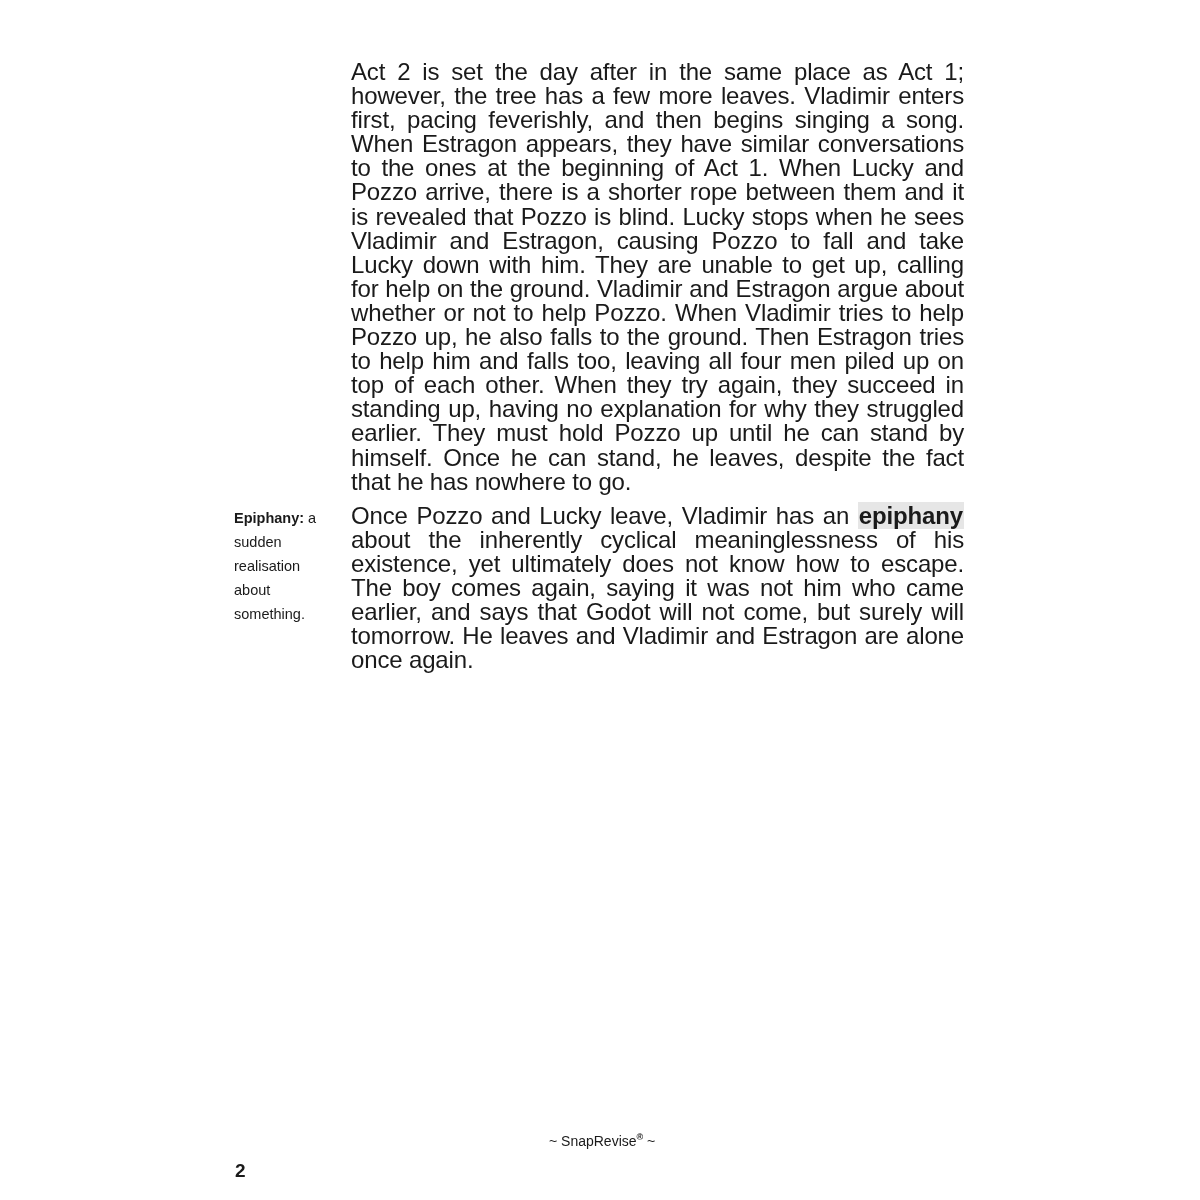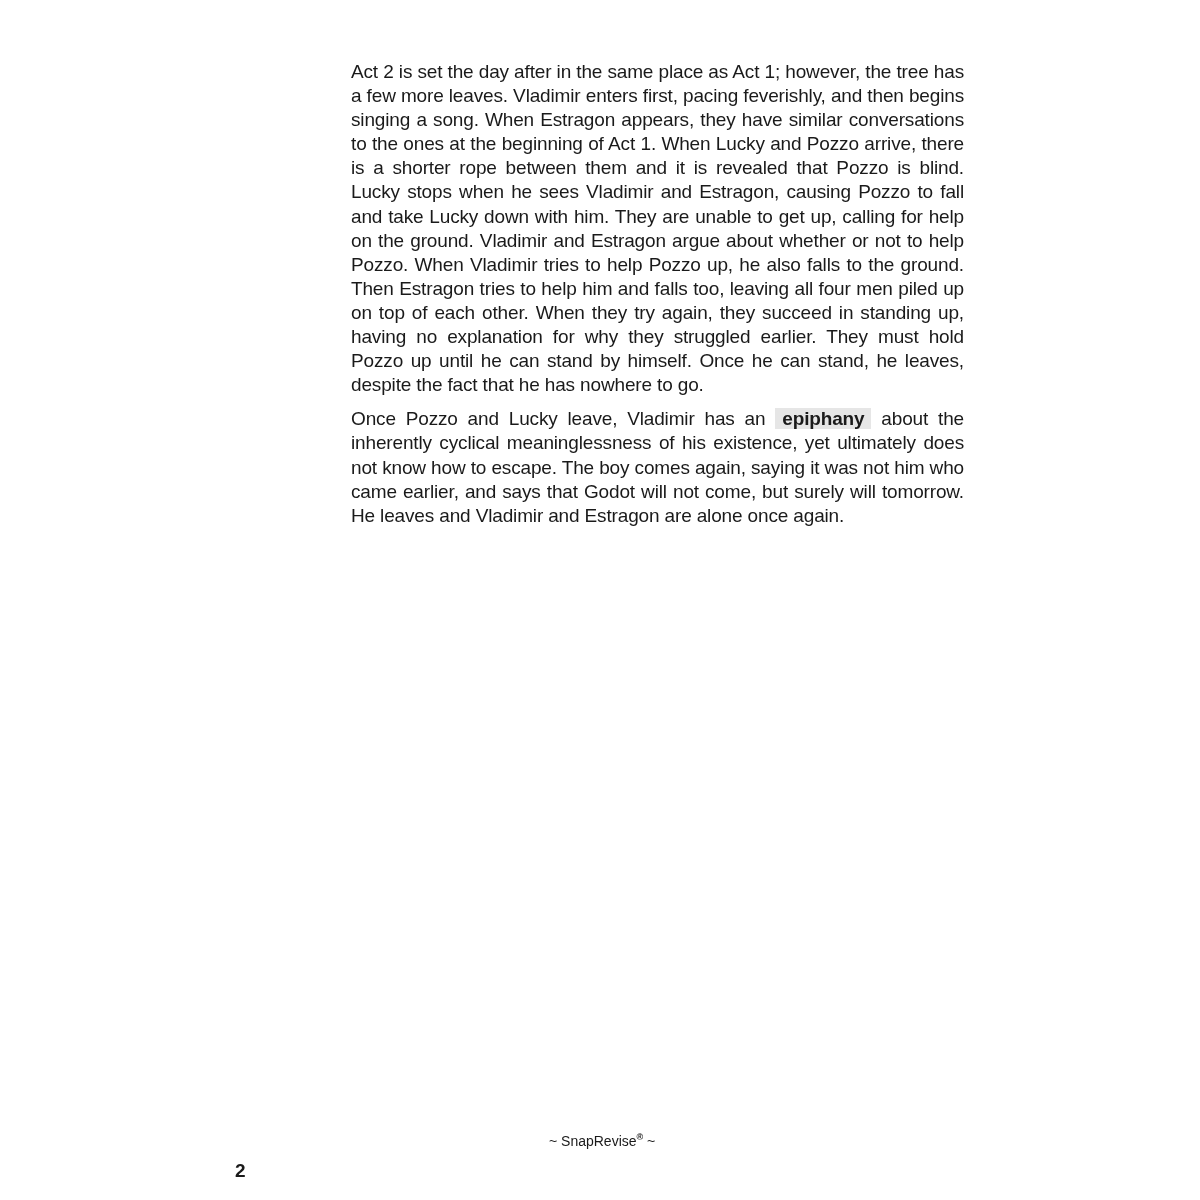--- a/index.html
+++ b/index.html
@@ -1,33 +1,34 @@
 <!DOCTYPE html>
 <html><head>
   <meta charset="utf-8">
   <style>
     html, body { margin: 0; padding: 0; background: #ffffff; }
     body { width: 1200px; height: 1200px; position: relative; overflow: hidden;
            font-family: "Liberation Sans", sans-serif; color: #1a1a1a; }
     .main-col { position: absolute; left: 351px; top: 60px; width: 613px; }
-    .para { font-size: 19px; line-height: 24.1px; text-align: justify; margin: 0; letter-spacing: -0.15px; }
+    .para { font-size: 24px; line-height: 24.1px; text-align: justify; margin: 0; letter-spacing: -0.15px; }
     .para + .para-row { margin-top: 10px; }
     .para-row { position: relative; }
     .margin-note { position: absolute; left: -117px; top: 2px; width: 100px;
                    font-size: 14.5px; line-height: 24.1px; margin: 0; }
     .margin-note b { font-weight: bold; }
-    .highlight { background: #e6e6e6; font-weight: bold; padding: 0 7px; }
+    .highlight { background: #e6e6e6; font-weight: bold; padding: 0 1px; }
     .footer-page { position: absolute; left: 235px; top: 1160px; font-size: 19px; font-weight: bold; }
     .footer-brand { position: absolute; left: 549px; top: 1132px; font-size: 14px; }
     .footer-brand sup { font-size: 9px; font-weight: bold; }
   </style>
 </head>
 <body>
 
 <div class="main-col">
   <p class="para">Act 2 is set the day after in the same place as Act 1; however, the tree has a few more leaves.  Vladimir enters first, pacing feverishly, and then begins singing a song.  When Estragon appears, they have similar conversations to the ones at the beginning of Act 1. When Lucky and Pozzo arrive, there is a shorter rope between them and it is revealed that Pozzo is blind. Lucky stops when he sees Vladimir and Estragon, causing Pozzo to fall and take Lucky down with him.  They are unable to get up, calling for help on the ground. Vladimir and Estragon argue about whether or not to help Pozzo.  When Vladimir tries to help Pozzo up, he also falls to the ground. Then Estragon tries to help him and falls too, leaving all four men piled up on top of each other. When they try again, they succeed in standing up, having no explanation for why they struggled earlier.  They must hold Pozzo up until he can stand by himself. Once he can stand, he leaves, despite the fact that he has nowhere to go.</p>
   <div class="para-row">
+    <p class="margin-note"><b>Epiphany:</b><span> a sudden realisation about something.</span></p>
     <p class="para"><span>Once Pozzo and Lucky leave, Vladimir has an </span><span class="highlight">epiphany</span><span> about the inherently cyclical meaninglessness of his existence, yet ultimately does not know how to escape.  The boy comes again, saying it was not him who came earlier, and says that Godot will not come, but surely will tomorrow.  He leaves and Vladimir and Estragon are alone once again.</span></p>
   </div>
 </div>
 
 <div class="footer-page">2</div>
 <div class="footer-brand"><span>~ SnapRevise</span><sup>®</sup><span> ~</span></div>
 
 </body></html>

